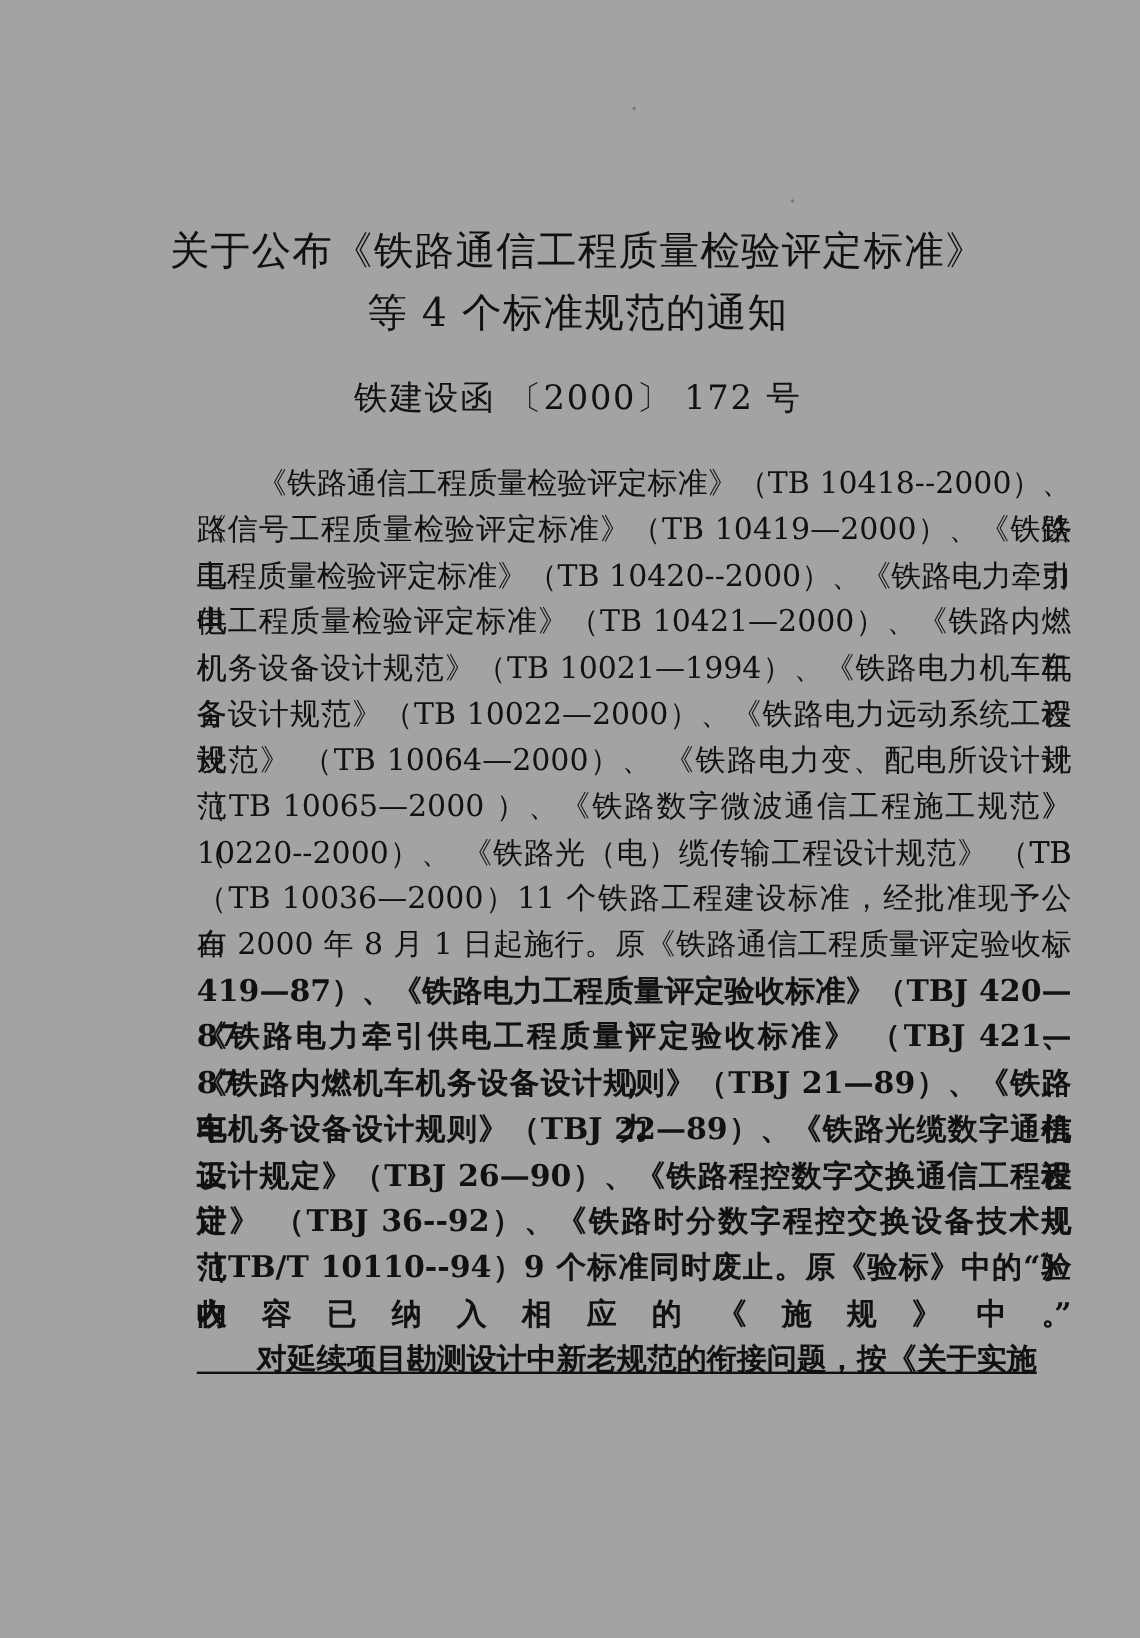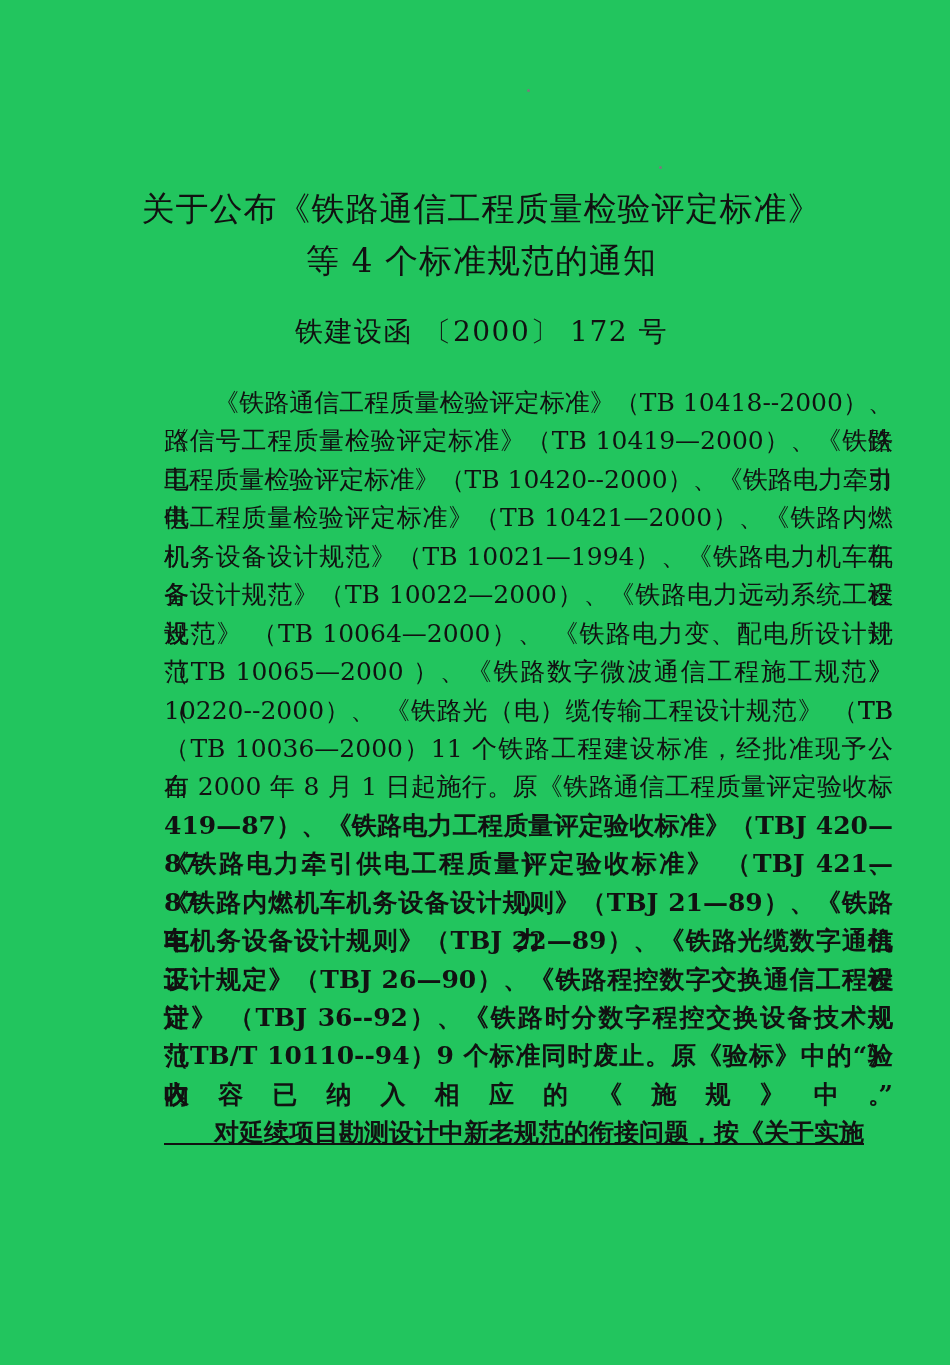--- a/index.html
+++ b/index.html
@@ -4,21 +4,21 @@
 <style>
   html, body {
     margin: 0;
     padding: 0;
     background: #ffffff;
   }
   .page {
     position: relative;
     width: 950px;
     height: 1365px;
-    background: #22c55e;
+    background: #a3a3a3;
     overflow: hidden;
     font-family: "DejaVu Serif", "Liberation Serif", serif;
     color: #111111;
     -webkit-font-smoothing: none;
   }
 
   
   .speck {
     position: absolute;
     background: #7a7a7a;

